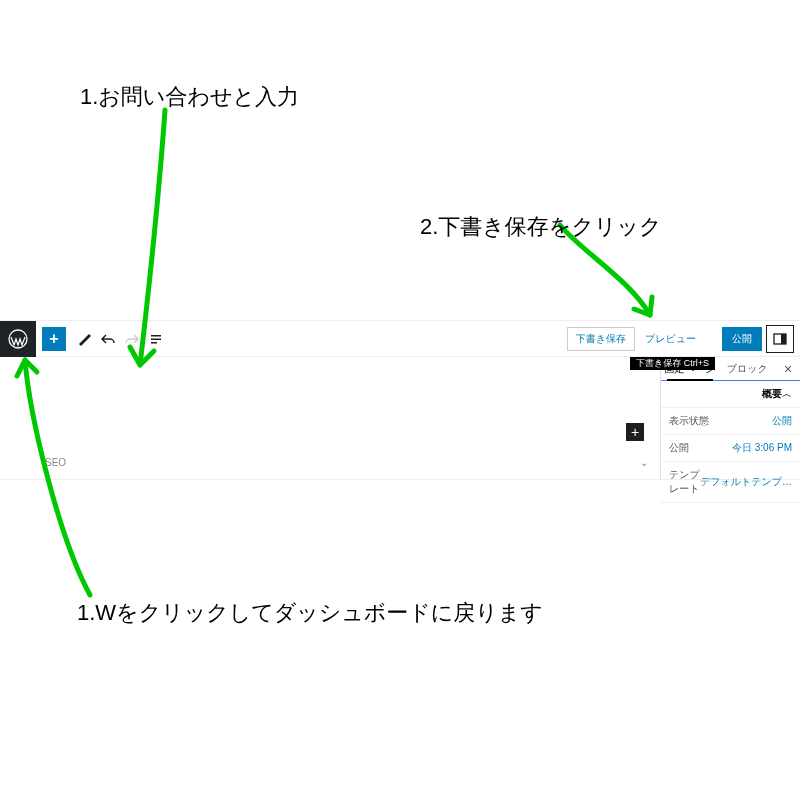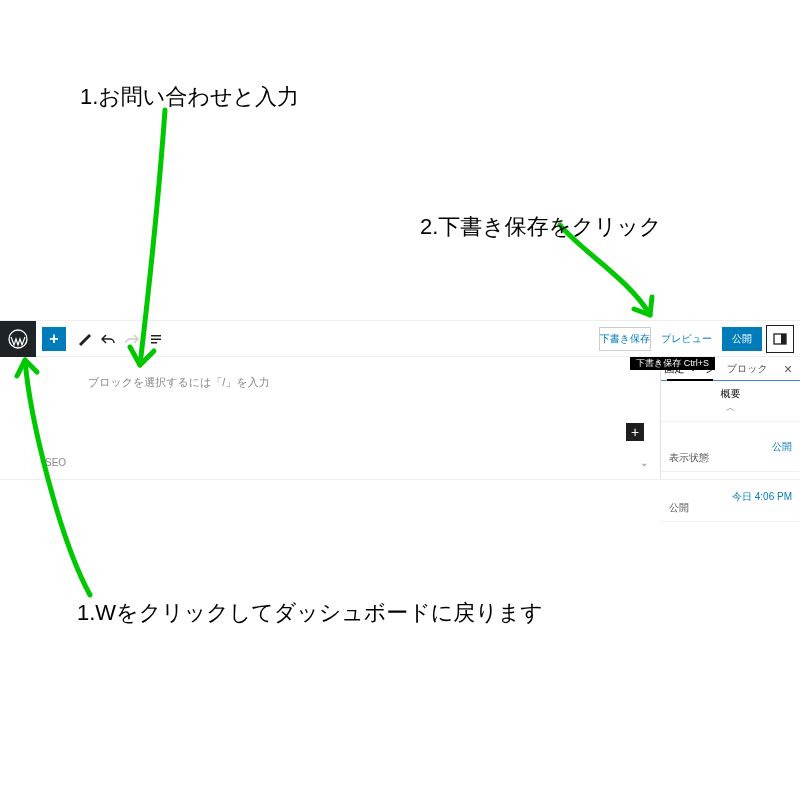--- a/index.html
+++ b/index.html
@@ -13,41 +13,41 @@
   .arrows { position: absolute; top: 0; left: 0; z-index: 40; pointer-events: none; }
 
   .editor { position: absolute; top: 320px; left: 0; width: 800px; height: 160px; border-top: 1px solid #eee; border-bottom: 1px solid #eee; background: #fff; }
 
   .topbar { display: flex; align-items: center; height: 36px; border-bottom: 1px solid #eee; font-size: 11px; }
   .wp-logo { width: 36px; height: 36px; background: #1d2327; display: flex; align-items: center; justify-content: center; }
   .wp-logo svg { width: 20px; height: 20px; fill: #fff; }
   .add-btn { width: 24px; height: 24px; background: #007cba; color: #fff; display: flex; align-items: center; justify-content: center; margin: 0 6px; font-size: 16px; font-weight: bold; cursor: pointer; }
   .tool-icon { width: 22px; height: 22px; display: flex; align-items: center; justify-content: center; color: #1e1e1e; cursor: pointer; margin: 0 1px; }
   .spacer { flex: 1; }
-  .draft-link { color: #007cba; border: 1px solid #ccc; padding: 4px 0; margin-right: 4px; cursor: pointer; font-size: 10px; }
-  .preview-link { color: #007cba; padding: 4px 6px; margin-right: 4px; cursor: pointer; font-size: 10px; }
+  .draft-link { color: #007cba; border: 1px solid #ccc; padding: 4px 8px; margin-right: 4px; cursor: pointer; font-size: 10px; }
+  .preview-link { color: #007cba; padding: 4px 6px; margin-right: 20px; cursor: pointer; font-size: 10px; }
   .publish-btn { background: #007cba; color: #fff; padding: 5px 10px; margin-right: 4px; cursor: pointer; font-size: 10px; }
   .settings-icon { width: 28px; height: 28px; border: 1px solid #1e1e1e; display: flex; align-items: center; justify-content: center; margin-right: 6px; cursor: pointer; }
 
   .tooltip { position: absolute; top: 357px; left: 630px; background: #000; color: #fff; font-size: 9px; padding: 0 6px; white-space: nowrap; z-index: 45; }
 
   .main-area { position: absolute; top: 36px; left: 0; right: 140px; bottom: 0; padding: 18px 0 0 88px; }
   .title { font-size: 22px; font-weight: bold; margin-bottom: 20px; }
   .block-hint { font-size: 11px; color: #888; }
   .block-add { position: absolute; right: 16px; top: 66px; width: 18px; height: 18px; background: #1e1e1e; color: #fff; display: flex; align-items: center; justify-content: center; font-size: 14px; cursor: pointer; }
 
   .sidebar { position: absolute; top: 36px; right: 0; width: 140px; bottom: 0; border-left: 1px solid #e0e0e0; font-size: 10px; }
   .tabs { display: flex; height: 24px; border-bottom: 1px solid #3b82f6; }
   .tab { flex: 1; display: flex; align-items: center; justify-content: center; color: #555; cursor: pointer; position: relative; }
   .tab.active { color: #000; }
   .tab.active::after { content: ''; position: absolute; bottom: -1px; left: 10%; width: 80%; height: 2px; background: #000; }
   .tab-close { width: 24px; display: flex; align-items: center; justify-content: center; cursor: pointer; font-size: 14px; color: #555; }
   .panel-row { display: flex; align-items: center; padding: 6px 8px; border-bottom: 1px solid #f0f0f0; }
-  .panel-row.head { font-weight: 400; justify-content: flex-end; flex-direction: column; }
-  .panel-label { color: #555; flex: 1; margin-top: 23px; }
+  .panel-row.head { font-weight: 700; justify-content: flex-end; }
+  .panel-label { color: #555; flex: 1; }
   .panel-value { color: #007cba; }
   .chev { color: #555; }
 
   .seo-label { position: absolute; top: 457px; left: 10px; font-size: 10px; color: #888; margin-left: 35px; }
   .seo-chev { position: absolute; top: 457px; left: 640px; font-size: 10px; color: #888; }
 </style>
 </head>
 <body>
 
 <div class="annotation ann1">1.お問い合わせと入力</div>
@@ -106,41 +106,44 @@
     <div class="publish-btn">公開</div>
     <div class="settings-icon">
       <svg width="14" height="14" viewBox="0 0 14 14">
           <rect x="1" y="2" width="12" height="10" fill="none" stroke="#1e1e1e" stroke-width="1.3"></rect>
           <rect x="8" y="2" width="5" height="10" fill="#1e1e1e"></rect>
         </svg>
     </div>
   </div>
 
   <div class="main-area">
-    <div class="block-hint">ブロックを選択するには「/」を入力</div>
     <div class="block-add">+</div>
   </div>
 
   <div class="sidebar">
     <div class="tabs">
       <div class="tab active">固定ページ</div>
       <div class="tab">ブロック</div>
       <div class="tab-close">×</div>
     </div>
     <div class="panel-row head">
       <span>概要</span>
       <span class="chev">︿</span>
     </div>
     <div class="panel-row">
       <span class="panel-label">表示状態</span>
       <span class="panel-value">公開</span>
     </div>
     <div class="panel-row">
       <span class="panel-label">公開</span>
-      <span class="panel-value">今日 4:06 PM</span>
+      <span class="panel-value">今日 3:06 PM</span>
+    </div>
+    <div class="panel-row">
+      <span class="panel-label">テンプレート</span>
+      <span class="panel-value">デフォルトテンプ…</span>
     </div>
   </div>
 </div>
 
 <div class="tooltip">下書き保存  Ctrl+S</div>
 
 <div class="seo-label">SEO</div>
 <div class="seo-chev">⌄</div>
 
 </body></html>

